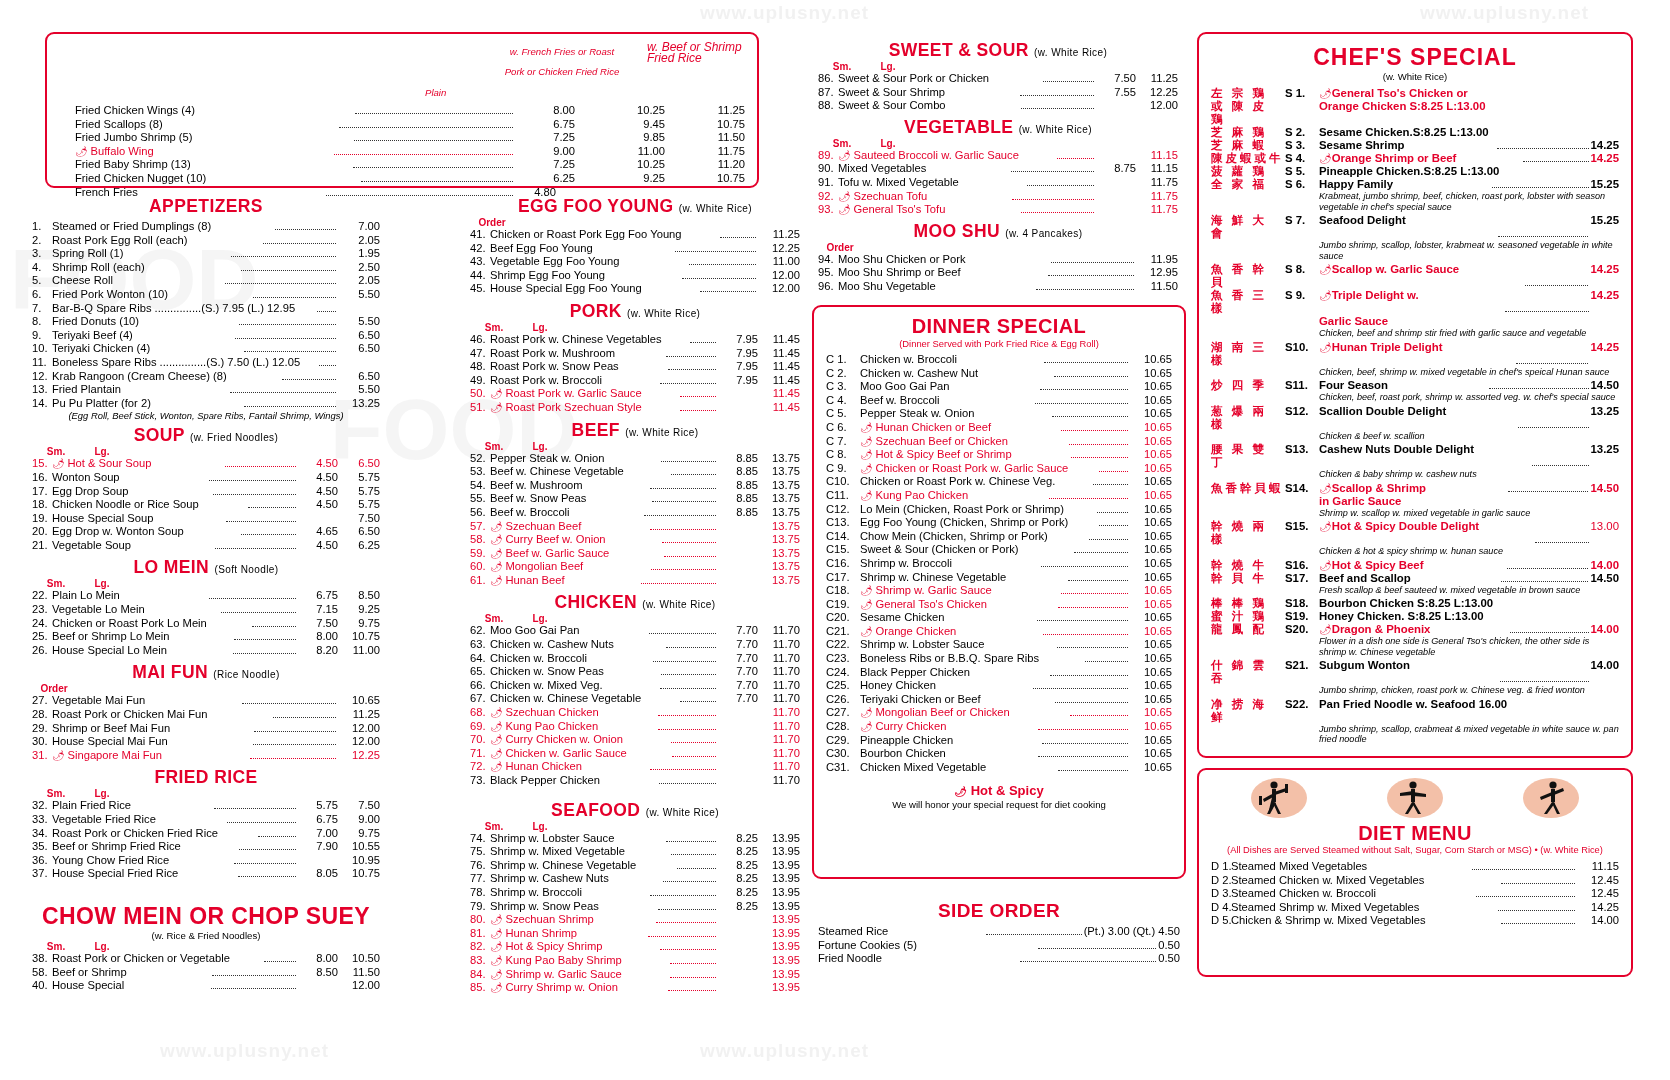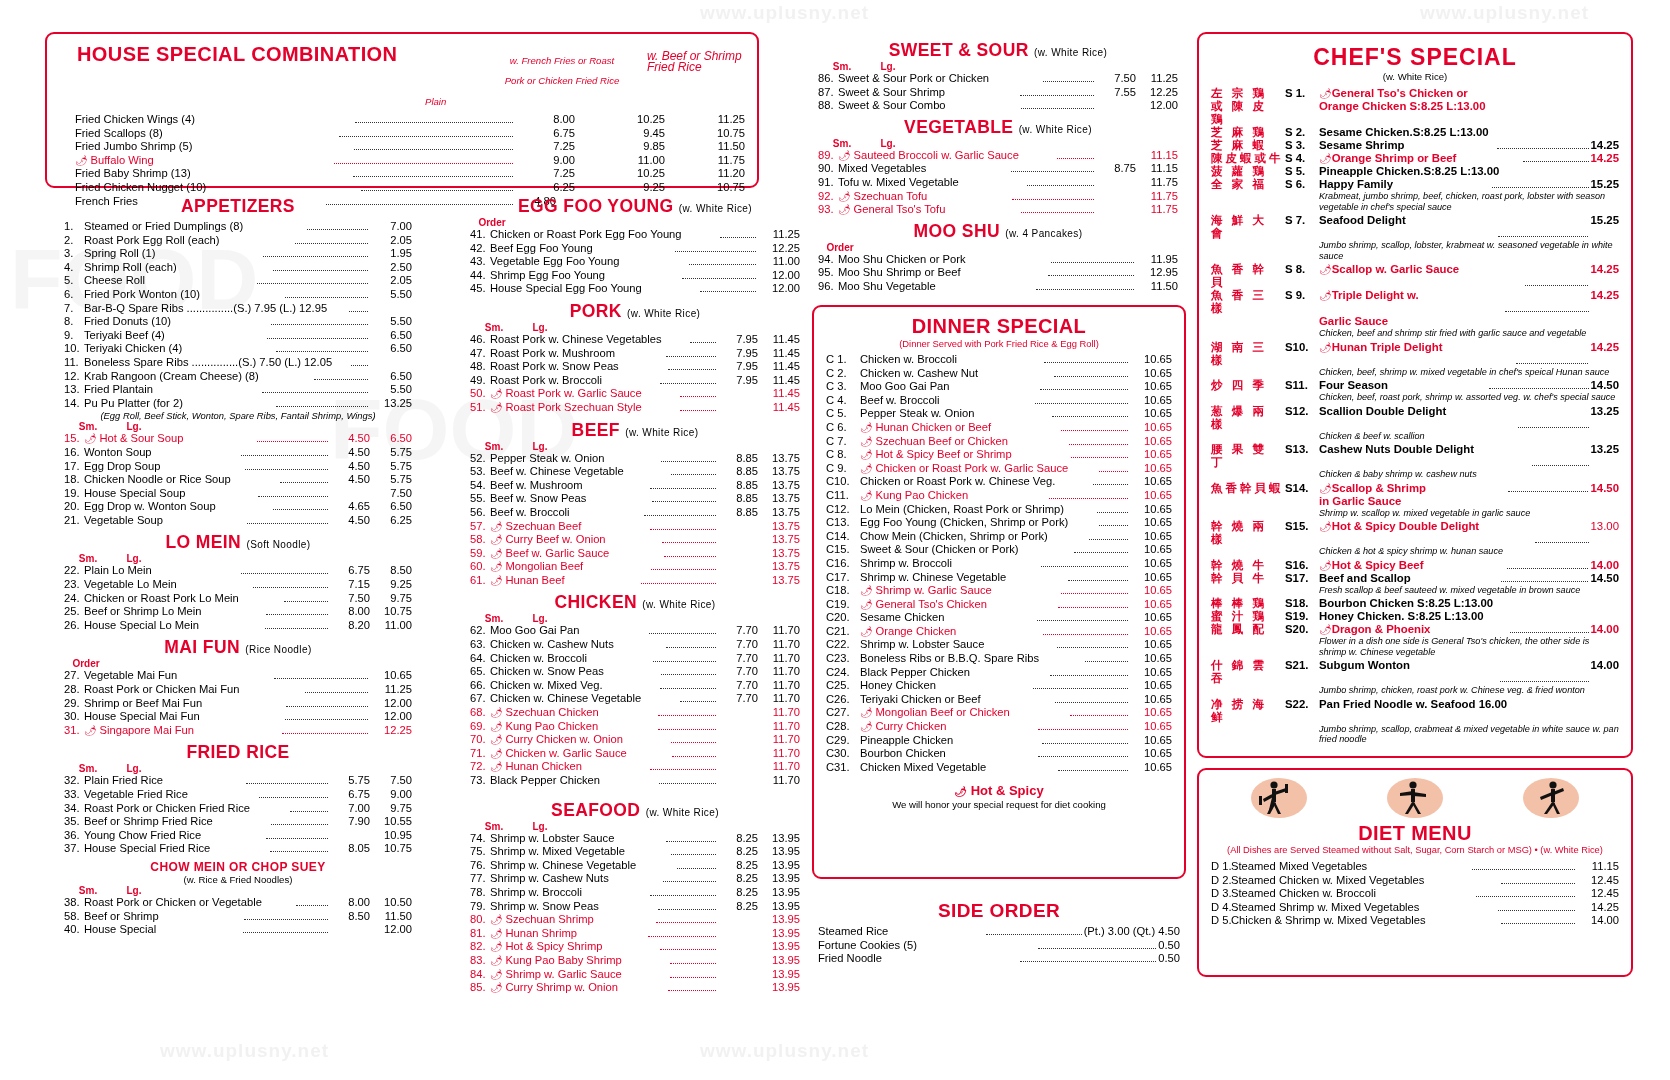--- a/index.html
+++ b/index.html
@@ -45,21 +45,20 @@
 
   <div class="wm" style="left:700px;top:2px;">www.uplusny.net</div>
   <div class="wm" style="left:1420px;top:2px;">www.uplusny.net</div>
   <div class="wm" style="left:160px;top:1040px;">www.uplusny.net</div>
   <div class="wm" style="left:700px;top:1040px;">www.uplusny.net</div>
   <div class="bigwm" style="left:10px;top:230px;">FOOD</div>
   <div class="bigwm" style="left:330px;top:380px;">FOOD</div>
 
   <div class="box col" id="house">
     <div style="position:relative;height:100%;">
-      <div class="sec-title t">HOUSE SPECIAL COMBINATION</div>
       <div style="position:absolute;left:455px;top:8px;width:120px;text-align:center;font-size:9.6px;font-style:italic;color:#e4002b;line-height:20px;">w. French Fries or Roast Pork or Chicken Fried Rice</div>
       <div style="position:absolute;left:600px;top:8px;width:110px;font-size:12px;font-style:italic;color:#e4002b;line-height:11px;">w. Beef or Shrimp Fried Rice</div>
       <div style="position:absolute;left:378px;top:53px;font-size:9.6px;font-style:italic;color:#e4002b;">Plain</div>
       <div id="house-rows" style="position:absolute;left:28px;top:70px;width:670px;">
           <div class="row">
             <span class="nm">Fried Chicken Wings (4)</span>
             <span class="dots"></span>
             <span style="width:60px;text-align:right;flex:0 0 60px;">8.00</span>
             <span style="width:90px;text-align:right;flex:0 0 90px;">10.25</span>
             <span style="width:80px;text-align:right;flex:0 0 80px;">11.25</span>
@@ -104,21 +103,21 @@
             <span class="nm">French Fries</span>
             <span class="dots"></span>
             <span style="width:60px;text-align:center;flex:0 0 60px;">4.80</span>
             <span style="width:90px;text-align:right;flex:0 0 90px;"></span>
             <span style="width:80px;text-align:right;flex:0 0 80px;"></span>
           </div>
         </div>
     </div>
   </div>
 
-  <div class="col" style="left:64px;top:196px;width:348px;">
+  <div class="col" style="left:32px;top:196px;width:348px;">
     <div class="sec-title" style="font-size:17.5px;margin-bottom:3px;">APPETIZERS</div>
     <div id="appetizers-rows">
         <div class="row">
           <span class="num">1.</span>
           <span class="nm">Steamed or Fried Dumplings (8)</span>
           <span class="dots"></span>
           <span class="p2">7.00</span>
         </div>
         <div class="row">
           <span class="num">2.</span>
@@ -194,20 +193,21 @@
         </div>
         <div class="row">
           <span class="num">14.</span>
           <span class="nm">Pu Pu Platter (for 2)</span>
           <span class="dots"></span>
           <span class="p2">13.25</span>
         </div>
       </div>
     <div class="note">(Egg Roll, Beef Stick, Wonton, Spare Ribs, Fantail Shrimp, Wings)</div>
 
+    <div class="sec-title" style="font-size:17.5px;margin-top:4px;"><span>SOUP</span> <span style="font-size:10px;color:#000;font-weight:normal;">(w. Fried Noodles)</span></div>
     <div class="hdr" style="margin-right:4px;">
         <span style="width:48px;">Sm.</span>
         <span style="width:44px;">Lg.</span>
       </div>
     <div id="soup-rows">
         <div class="row redrow">
           <span class="num">15.</span>
           <span class="pepper">🌶&nbsp;</span>
           <span class="nm">Hot &amp; Sour Soup</span>
           <span class="dots"></span>
@@ -382,21 +382,21 @@
         </div>
         <div class="row">
           <span class="num">37.</span>
           <span class="nm">House Special Fried Rice</span>
           <span class="dots"></span>
           <span class="p1">8.05</span>
           <span class="p2">10.75</span>
         </div>
       </div>
 
-    <div class="sec-title" style="font-size:12px;margin-top:4px;">CHOW MEIN OR CHOP SUEY</div>
+    <div class="sec-title" style="font-size:23px;margin-top:22px;">CHOW MEIN OR CHOP SUEY</div>
     <div style="text-align:center;font-size:9.6px;">(w. Rice &amp; Fried Noodles)</div>
     <div class="hdr" style="margin-right:4px;">
         <span style="width:48px;">Sm.</span>
         <span style="width:44px;">Lg.</span>
       </div>
     <div id="chowmein-rows">
         <div class="row">
           <span class="num">38.</span>
           <span class="nm">Roast Pork or Chicken or Vegetable</span>
           <span class="dots"></span>

